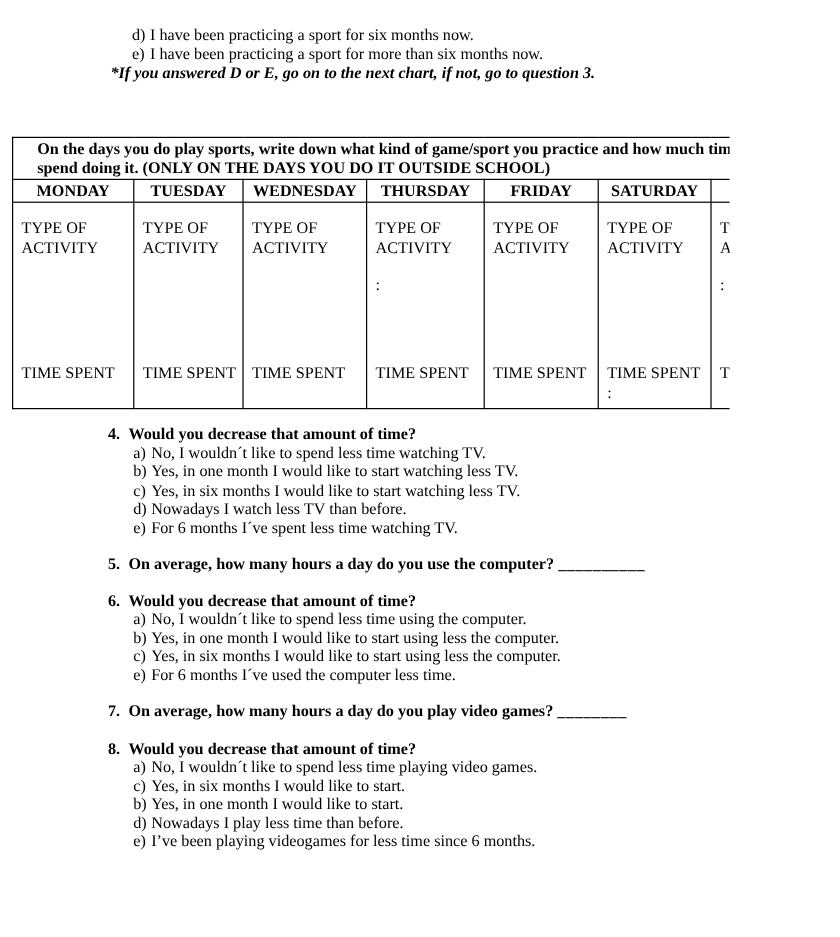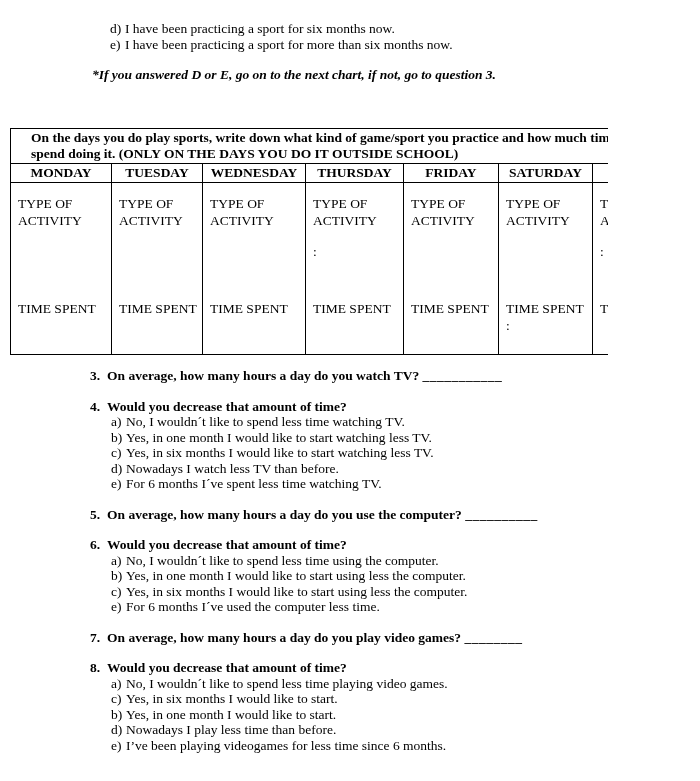--- a/index.html
+++ b/index.html
@@ -10,21 +10,20 @@
     color: #000000;
     overflow: hidden;
   }
   .page { width: 608px; height: 781px; padding-top: 21px; overflow: hidden; }
 
   
   .intro { margin-left: 92px; font-size: 13.5px; line-height: 16px; }
   .intro-line { margin-left: 18px; }
   .opt-letter { display: inline-block; width: 15px; }
   .note {
-    margin-top: 14px;
     font-weight: bold; font-style: italic;
     font-size: 13.5px;
   }
 
   
   table.sports-table {
     margin: 45px 0 0 10px;
     border-collapse: collapse;
     table-layout: fixed;
     width: 679px;
@@ -39,21 +38,21 @@
     font-weight: bold; font-size: 13.5px; text-align: center;
     padding: 1px 0; height: 19px;
   }
   tr.body-row td {
     height: 172px; vertical-align: top;
     font-size: 13.5px; line-height: 17px;
     padding: 12px 5px 0 7px;
   }
   .type-label { min-height: 34px; }
   .colon-line { min-height: 17px; margin-top: 14px; }
-  .time-label { margin-top: 40px; }
+  .time-label { margin-top: 56px; }
   .time-colon { min-height: 17px; margin-top: 0; }
 
   
   .questions { margin: 13px 0 0 90px; font-size: 13.5px; line-height: 15.5px; }
   .q { margin-bottom: 15px; }
   .q-head { font-weight: bold; }
   .q-num { display: inline-block; width: 17px; }
   .blank { letter-spacing: 0.5px; }
   .opts { margin-left: 21px; }
   .o-letter { display: inline-block; width: 15px; }
@@ -138,26 +137,20 @@
           <div class="colon-line">:</div>
           <div class="time-label">TIME SPENT</div>
           <div class="time-colon"></div>
         </td>
       </tr>
     </tbody>
   </table>
 
   <div class="questions">
 
-    <div class="q">
-      <div class="q-head">
-        <span class="q-num">3.</span><span>On average, how many hours a day do you watch TV?</span>
-        <span class="blank">___________</span>
-      </div>
-    </div>
 
     <div class="q">
       <div class="q-head">
         <span class="q-num">4.</span><span>Would you decrease that amount of time?</span>
       </div>
       <div class="opts">
         <div class="opt"><span class="o-letter">a)</span><span>No, I wouldn´t like to spend less time watching TV.</span></div>
         <div class="opt"><span class="o-letter">b)</span><span>Yes, in one month I would like to start watching less TV.</span></div>
         <div class="opt"><span class="o-letter">c)</span><span>Yes, in six months I would like to start watching less TV.</span></div>
         <div class="opt"><span class="o-letter">d)</span><span>Nowadays I watch less TV than before.</span></div>

